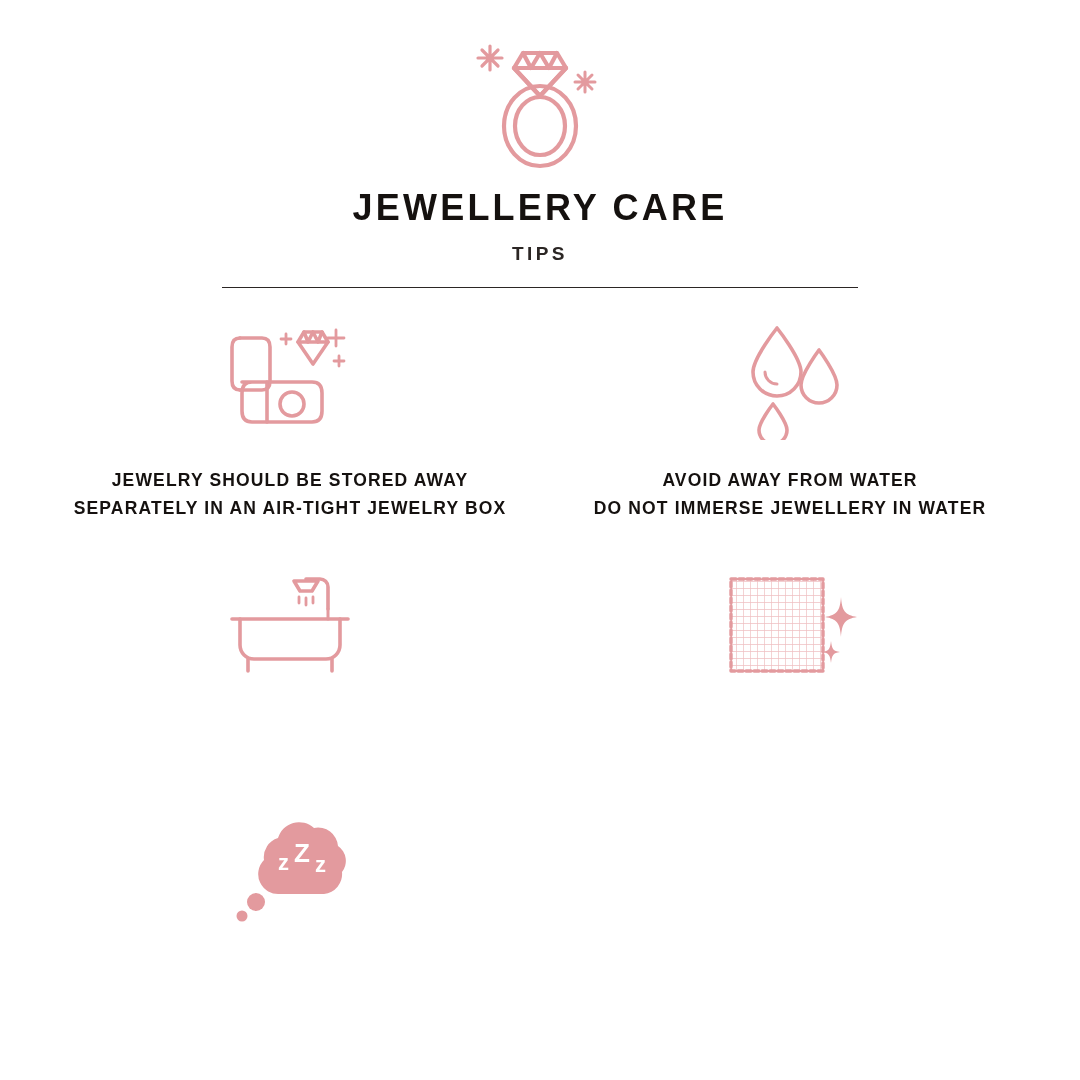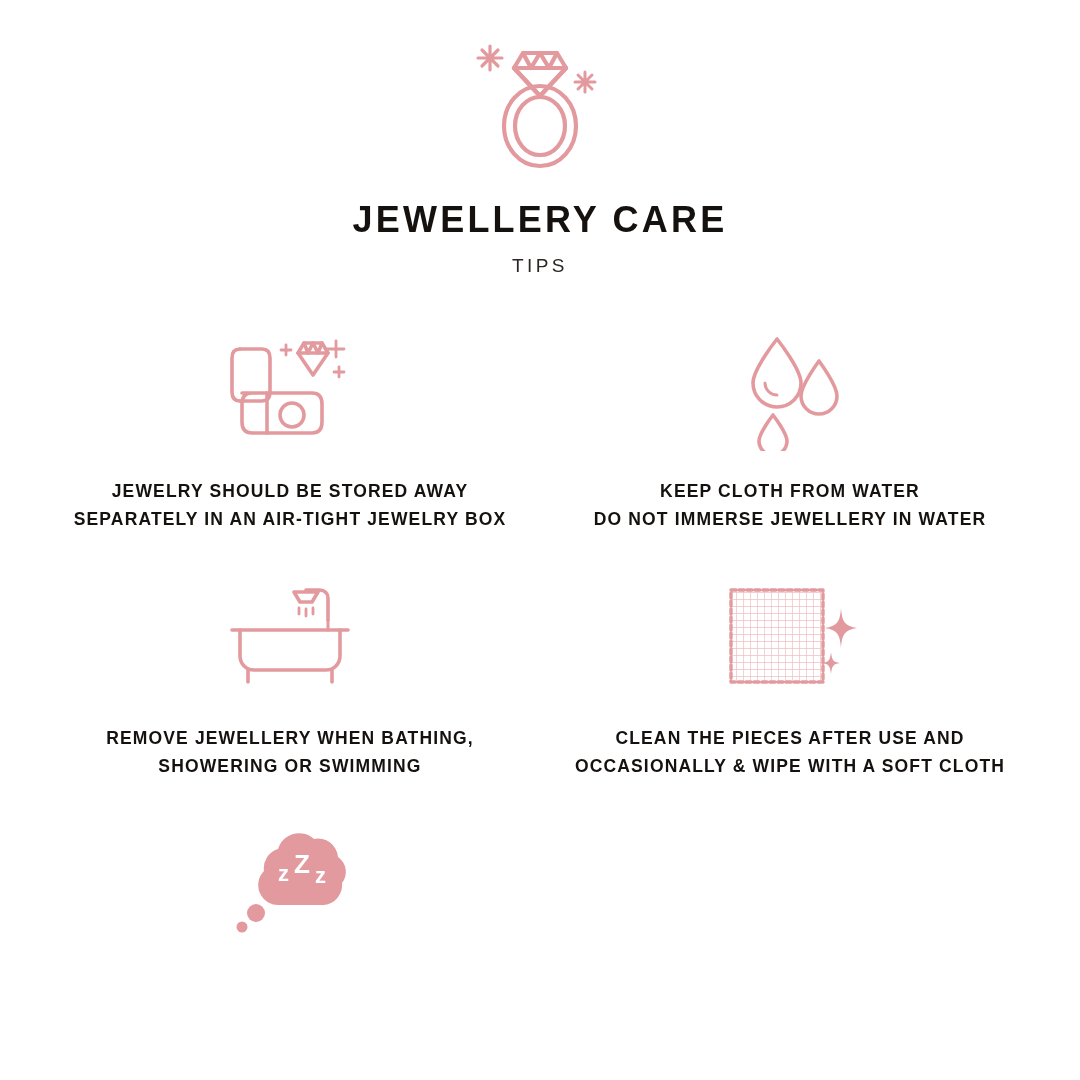--- a/index.html
+++ b/index.html
@@ -28,32 +28,32 @@
   
   .header-icon {
     margin-top: 6px;
     width: 170px;
     height: 150px;
     display: flex;
     align-items: center;
     justify-content: center;
   }
   .title {
-    margin-top: 28px;
+    margin-top: 16px;
     font-size: 36px;
     font-weight: bold;
     letter-spacing: 3.2px;
     text-align: center;
     line-height: 1;
     color: #15110f;
   }
   .subtitle {
     margin-top: 17px;
     font-size: 19px;
-    font-weight: normal;
+    font-weight: bold;
     letter-spacing: 3.4px;
     text-align: center;
     color: #2b2624;
   }
   .divider {
     margin-top: 22px;
     width: 636px;
     height: 1px;
     background: #2b2624;
   }
@@ -145,61 +145,57 @@
 
     <div class="tip">
       <div class="tip-icon">
         <svg width="130" height="120" viewBox="0 0 130 120" fill="none" stroke="#e39a9e" stroke-width="3.6" stroke-linecap="round" stroke-linejoin="round">
           <path d="M52 8 C52 8 28 38 28 52 a24 24 0 0 0 48 0 C76 38 52 8 52 8 Z"></path>
           <path d="M40 52 a12 12 0 0 0 12 12" stroke-width="3"></path>
           <path d="M94 30 C94 30 76 54 76 65 a18 18 0 0 0 36 0 C112 54 94 30 94 30 Z"></path>
           <path d="M48 84 C48 84 34 102 34 110 a14 14 0 0 0 28 0 C62 102 48 84 48 84 Z"></path>
         </svg>
       </div>
-      <div class="tip-text">KEEP CLOTH FROM WATER
+      <div class="tip-text">AVOID AWAY FROM WATER
 DO NOT IMMERSE JEWELLERY IN WATER</div>
     </div>
 
 
     <div class="tip">
       <div class="tip-icon">
         <svg width="140" height="120" viewBox="0 0 140 120" fill="none" stroke="#e39a9e" stroke-width="3.6" stroke-linecap="round" stroke-linejoin="round">
 
           <path d="M86 12 h14 a8 8 0 0 1 8 8 v22"></path>
           <path d="M74 14 h24 l-6 10 h-12 z"></path>
           <path d="M79 30 v6 M86 31 v7 M93 30 v6" stroke-width="2.8"></path>
 
           <path d="M12 52 h116"></path>
           <path d="M20 52 v26 a14 14 0 0 0 14 14 h72 a14 14 0 0 0 14 -14 v-26"></path>
           <path d="M28 92 v12 M112 92 v12"></path>
 
           <path d="M108 42 v10" stroke-width="3"></path>
         </svg>
       </div>
-      <div class="tip-text">REMOVE JEWELLERY WHEN BATHING,
-SHOWERING OR SWIMMING</div>
     </div>
 
     <div class="tip">
       <div class="tip-icon">
         <svg width="150" height="120" viewBox="0 0 150 120" fill="none" stroke="#e39a9e" stroke-width="3" stroke-linecap="round" stroke-linejoin="round">
           <defs>
             <pattern id="clothgrid" width="7" height="7" patternUnits="userSpaceOnUse">
               <path d="M7 0 H0 V7" fill="none" stroke="#efc0c2" stroke-width="1.4"></path>
             </pattern>
           </defs>
           <rect x="16" y="12" width="92" height="92" fill="url(#clothgrid)" stroke="none"></rect>
           <path d="M16 12 h92 v92 h-92 z" stroke="#e39a9e" stroke-width="3.4" stroke-dasharray="5 3"></path>
 
           <path d="M126 30 C127 44 130 48 142 50 C130 52 127 56 126 70 C125 56 122 52 110 50 C122 48 125 44 126 30 Z" fill="#e39a9e" stroke="none"></path>
           <path d="M116 74 C117 82 118 84 125 85 C118 86 117 88 116 96 C115 88 114 86 107 85 C114 84 115 82 116 74 Z" fill="#e39a9e" stroke="none"></path>
         </svg>
       </div>
-      <div class="tip-text">CLEAN THE PIECES AFTER USE AND
-OCCASIONALLY &amp; WIPE WITH A SOFT CLOTH</div>
     </div>
 
     <div class="tip">
       <div class="tip-icon">
         <svg width="140" height="120" viewBox="0 0 140 120" fill="none">
           <g fill="#e39a9e">
             <path d="M44 46 a20 20 0 0 1 14 -22 a22 22 0 0 1 36 -10 a20 20 0 0 1 24 18 a18 18 0 0 1 4 26 a20 20 0 0 1 -18 22 h-44 a20 20 0 0 1 -16 -34 Z"></path>
             <circle cx="36" cy="88" r="9"></circle>
             <circle cx="22" cy="102" r="5.5"></circle>
           </g>

